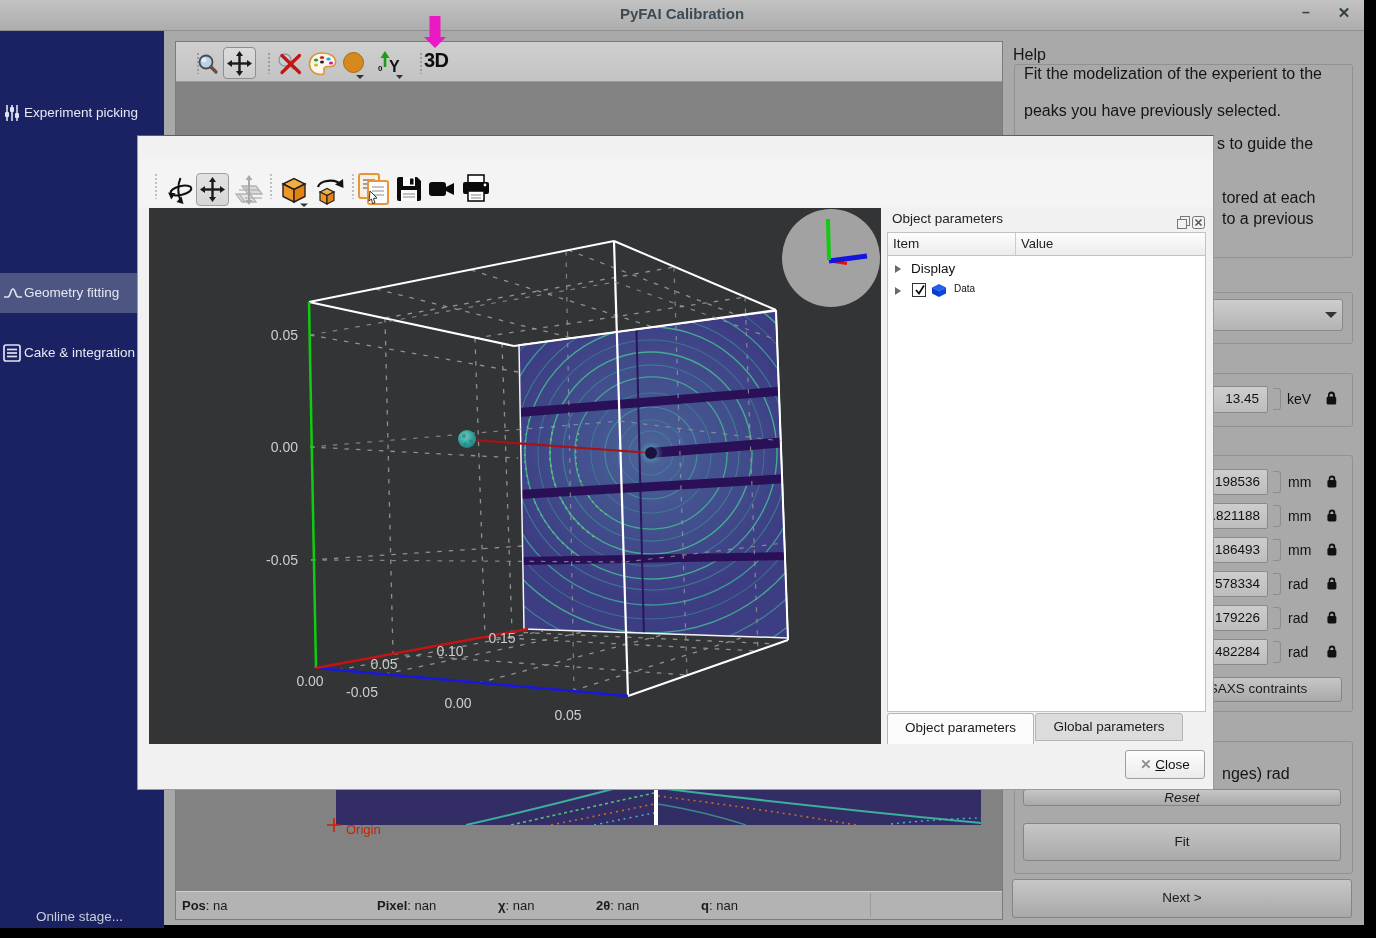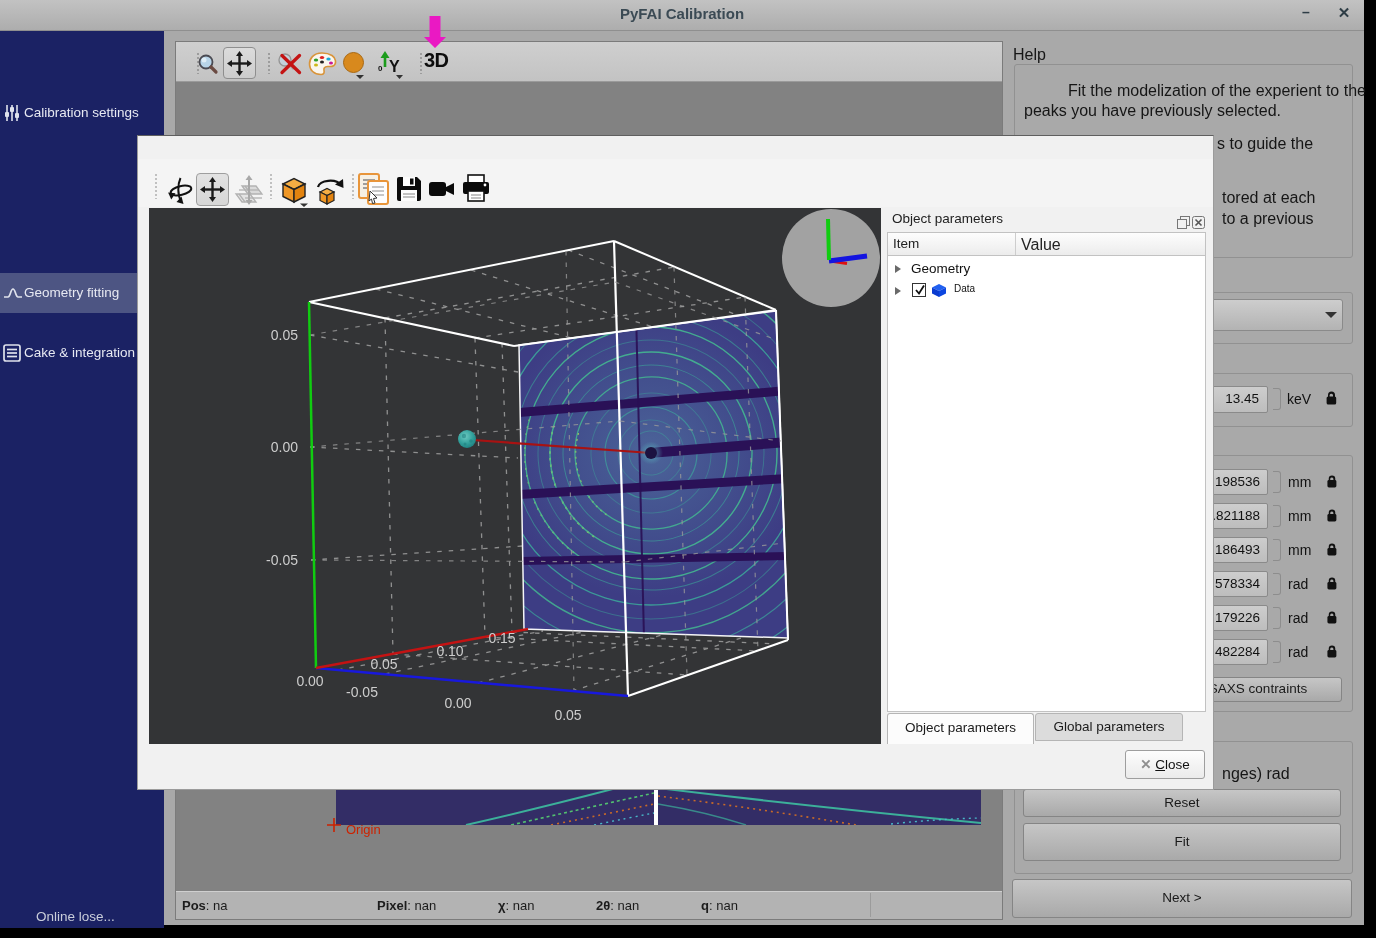--- a/index.html
+++ b/index.html
@@ -69,21 +69,21 @@
 <body>
 <div id="win">
   <div id="titlebar">
     <div class="t">PyFAI Calibration</div>
     <div class="mi">–</div>
     <div class="cl">✕</div>
   </div>
 
   <div id="sidebar">
     <div class="sbitem" style="top:62px;">
-        <span class="txt">Calibration settings</span>
+        <span class="txt">Experiment picking</span>
       <svg width="18" height="18" viewBox="0 0 18 18">
           <g stroke="#dfe2ec" stroke-width="1.6">
             <line x1="4" y1="1" x2="4" y2="17"></line>
             <line x1="9" y1="1" x2="9" y2="17"></line>
             <line x1="14" y1="1" x2="14" y2="17"></line>
           </g>
           <g fill="#dfe2ec">
             <rect x="2" y="8" width="4" height="5" rx="1"></rect>
             <rect x="7" y="3" width="4" height="5" rx="1"></rect>
             <rect x="12" y="9" width="4" height="5" rx="1"></rect>
@@ -100,21 +100,21 @@
         <span class="txt">Cake &amp; integration</span>
       <svg width="18" height="18" viewBox="0 0 18 18">
           <rect x="1" y="1" width="16" height="16" rx="2" fill="none" stroke="#dfe2ec" stroke-width="1.7"></rect>
           <g stroke="#dfe2ec" stroke-width="1.7">
             <line x1="4" y1="5.5" x2="14" y2="5.5"></line>
             <line x1="4" y1="9" x2="14" y2="9"></line>
             <line x1="4" y1="12.5" x2="14" y2="12.5"></line>
           </g>
         </svg>
     </div>
-    <div id="onlinehelp">Online lose...</div>
+    <div id="onlinehelp">Online stage...</div>
   </div>
 
   <div id="plotpanel">
     <div id="ptoolbar">
       <div class="hdots" style="left:20px; top:10px;"></div>
       <svg class="abs" style="left:21px; top:11px;" width="22" height="22">
         <circle cx="9" cy="9" r="6.5" fill="#b8d4e8" stroke="#4a4a52" stroke-width="1.8"></circle>
         <circle cx="7" cy="7" r="2.5" fill="#e8f4fa" opacity="0.8"></circle>
         <line x1="14" y1="14" x2="19" y2="19" stroke="#6b4a42" stroke-width="3.2" stroke-linecap="round"></line>
       </svg>
@@ -190,21 +190,21 @@
       <span style="left:322px;"><b>χ</b>: nan</span>
       <span style="left:420px;"><b>2θ</b>: nan</span>
       <span style="left:525px;"><b>q</b>: nan</span>
       <span style="position:absolute; left:694px; top:1px; width:1px; height:24px; background:#9b9b9b;"></span>
     </div>
   </div>
 
   <div id="rightpanel">
     <div class="helptxt" style="left:1013px; top:46px;">Help</div>
     <div class="gbox" style="left:1014px; top:64px; width:339px; height:194px;"></div>
-    <div class="helptxt" style="left:1024px; top:82px;margin-left:44px;">Fit the modelization of the experient to the</div>
+    <div class="helptxt" style="left:1024px; top:65px;">Fit the modelization of the experient to the</div>
     <div class="helptxt" style="left:1024px; top:102px;">peaks you have previously selected.</div>
     <div class="helptxt" style="left:1217px; top:135px;">s to guide the</div>
     <div class="helptxt" style="left:1222px; top:189px;">tored at each</div>
     <div class="helptxt" style="left:1222px; top:210px;">to a previous</div>
 
     <div class="gbox" style="left:1014px; top:292px; width:339px; height:52px;"></div>
     <div class="fld" style="left:1150px; top:299px; width:193px; height:32px; background:linear-gradient(#cdcdcd,#b3b3b3); border-radius:3px;"></div>
     <svg class="abs" style="left:1324px; top:311px;" width="14" height="8">
         <path d="M1 1 L13 1 L7 7 Z" fill="#333"></path>
       </svg>
@@ -272,21 +272,21 @@
     <div class="spinr" style="left:1273px; top:641px;"></div>
     <div class="unit" style="left:1288px; top:644px;">rad</div>
       <svg class="abs lock" style="left:1325px; top:644px;" width="14" height="15" viewBox="0 0 15 16">
         <path d="M4 7 L4 5 A3.5 3.5 0 0 1 11 5 L11 7 L9 7 L9 5 A1.8 1.8 0 0 0 5.6 5 L5.6 7 Z" fill="#111"></path>
         <rect x="2.6" y="6.5" width="9.6" height="8" rx="1.6" fill="#111"></rect>
       </svg>
     <div class="btn" style="left:1174px; top:677px; width:168px; height:25px; padding-top:3px;">SAXS contraints</div>
 
     <div class="gbox" style="left:1014px; top:741px; width:339px; height:133px;"></div>
     <div class="helptxt" style="left:1222px; top:765px;">nges) rad</div>
-    <div class="btn" style="left:1023px; top:789px; width:318px; height:28px; padding-top:5px;">Reset</div>
+    <div class="btn" style="left:1023px; top:789px; width:318px; height:17px; font-style:italic;">Reset</div>
     <div class="btn" style="left:1023px; top:823px; width:318px; height:38px; padding-top:10px;">Fit</div>
 
     <div class="btn" style="left:1012px; top:879px; width:340px; height:39px; padding-top:10px;">Next &gt;</div>
   </div>
 </div>
 
 <div id="modal">
   <div id="mtoolbar">
     <div class="hdots" style="left:16px; top:14px;"></div>
     <svg class="abs" style="left:28px; top:16px;" width="30" height="30">
@@ -529,26 +529,26 @@
         <rect x="3.5" y="0.5" width="9" height="9" fill="none" stroke="#777"></rect>
         <rect x="0.5" y="3.5" width="9" height="9" fill="#f1f1f1" stroke="#777"></rect>
       </svg>
     <svg class="abs" style="left:305px; top:7px;" width="13" height="13">
         <rect x="0.5" y="0.5" width="12" height="12" rx="2" fill="none" stroke="#777"></rect>
         <path d="M3.5 3.5 L9.5 9.5 M9.5 3.5 L3.5 9.5" stroke="#555" stroke-width="1.6"></path>
       </svg>
     <div class="abs" style="left:0; top:23px; width:319px; height:24px; background:linear-gradient(#fdfdfd,#ececec); border:1px solid #c2c2c2;"></div>
     <div class="abs" style="left:128px; top:24px; width:1px; height:22px; background:#cdcdcd;"></div>
     <div class="abs" style="left:6px; top:27px; font-size:13.5px; color:#222;">Item</div>
-    <div class="abs" style="left:134px; top:27px; font-size:16px; color:#222;">Value</div>
+    <div class="abs" style="left:134px; top:27px; font-size:13px; color:#222;">Value</div>
     <div class="abs" style="left:0; top:47px; width:319px; height:456px; background:#fff; border:1px solid #c2c2c2; border-top:none;"></div>
     <svg class="abs" style="left:7px; top:55px;" width="8" height="10">
         <path d="M1 1 L7 5 L1 9 Z" fill="#6a6a6a"></path>
       </svg>
-    <div class="abs" style="left:24px; top:52px; font-size:13.5px; color:#111;">Geometry</div>
+    <div class="abs" style="left:24px; top:52px; font-size:13.5px; color:#111;">Display</div>
     <svg class="abs" style="left:7px; top:77px;" width="8" height="10">
         <path d="M1 1 L7 5 L1 9 Z" fill="#6a6a6a"></path>
       </svg>
     <div class="abs" style="left:25px; top:74px; width:14px; height:14px; background:#fff; border:1.5px solid #333;"></div>
     <svg class="abs" style="left:27px; top:75px;" width="12" height="12">
         <path d="M2 6 L5 9.5 L10 1.5" stroke="#111" stroke-width="1.8" fill="none"></path>
       </svg>
     <svg class="abs" style="left:44px; top:74px;" width="16" height="15">
         <path d="M8 1 L15 4.5 L8 8 L1 4.5 Z" fill="#2060f0"></path>
         <path d="M1 4.5 L8 8 L8 14 L1 10.5 Z" fill="#0a3bd0"></path>

